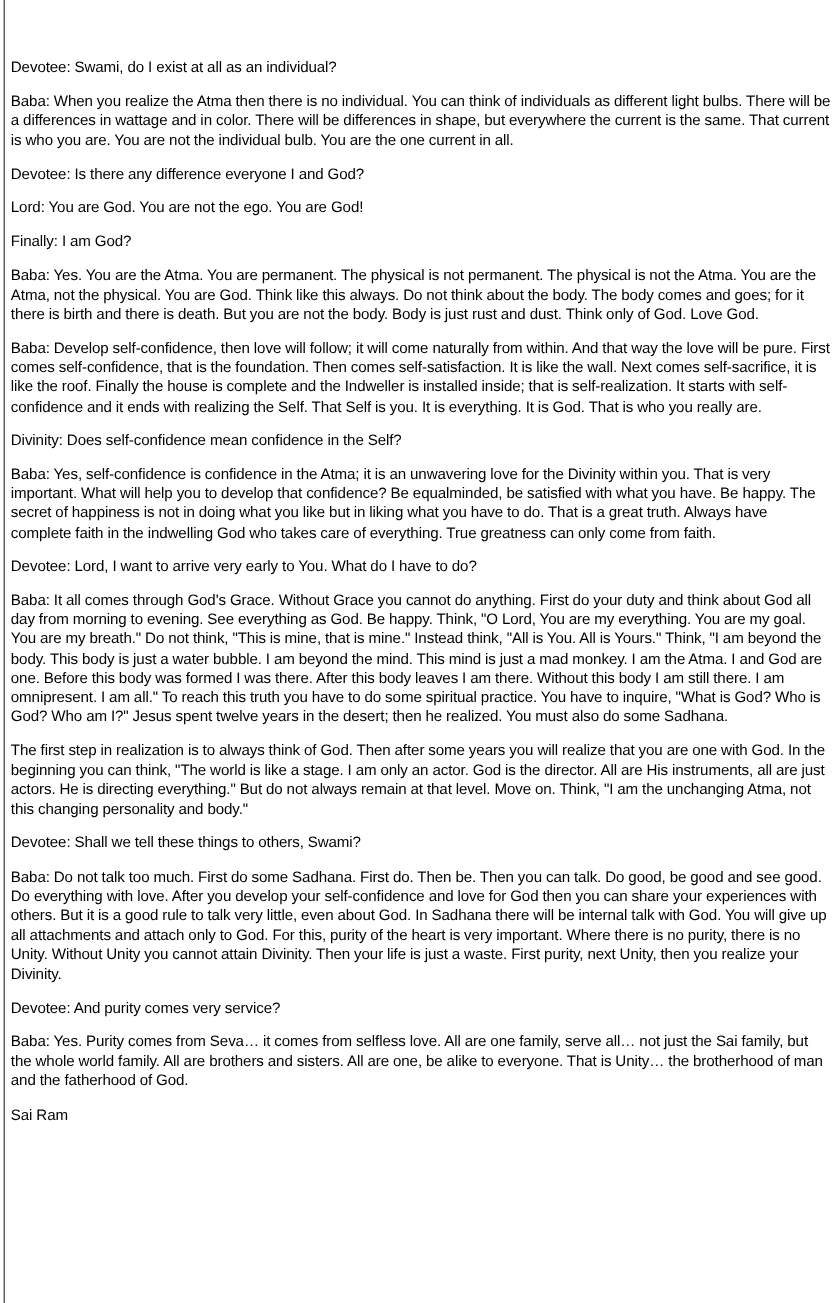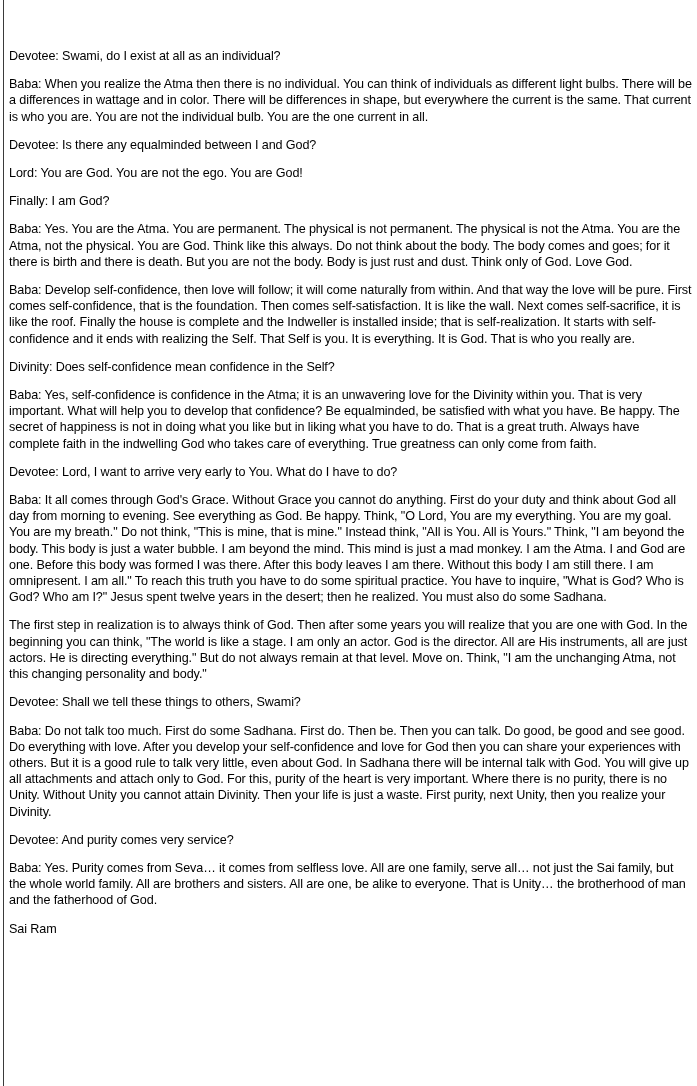--- a/index.html
+++ b/index.html
@@ -53,21 +53,21 @@
 <body>
 
 <div id="document-page">
 
   <div id="left-rule"></div>
 
   <div id="transcript">
 
     <p class="para">Devotee: Swami, do I exist at all as an individual?</p>
     <p class="para">Baba: When you realize the Atma then there is no individual. You can think of individuals as different light bulbs. There will be a differences in wattage and in color. There will be differences in shape, but everywhere the current is the same. That current is who you are. You are not the individual bulb. You are the one current in all.</p>
-    <p class="para">Devotee: Is there any equalminded between I and God?</p>
+    <p class="para">Devotee: Is there any difference everyone I and God?</p>
     <p class="para">Lord: You are God. You are not the ego. You are God!</p>
     <p class="para">Finally: I am God?</p>
     <p class="para">Baba: Yes. You are the Atma. You are permanent. The physical is not permanent. The physical is not the Atma. You are the Atma, not the physical. You are God. Think like this always. Do not think about the body. The body comes and goes; for it there is birth and there is death. But you are not the body. Body is just rust and dust. Think only of God. Love God.</p>
     <p class="para">Baba: Develop self-confidence, then love will follow; it will come naturally from within. And that way the love will be pure. First comes self-confidence, that is the foundation. Then comes self-satisfaction. It is like the wall. Next comes self-sacrifice, it is like the roof. Finally the house is complete and the Indweller is installed inside; that is self-realization. It starts with self-confidence and it ends with realizing the Self. That Self is you. It is everything. It is God. That is who you really are.</p>
     <p class="para">Divinity: Does self-confidence mean confidence in the Self?</p>
     <p class="para">Baba: Yes, self-confidence is confidence in the Atma; it is an unwavering love for the Divinity within you. That is very important. What will help you to develop that confidence? Be equalminded, be satisfied with what you have. Be happy. The secret of happiness is not in doing what you like but in liking what you have to do. That is a great truth. Always have complete faith in the indwelling God who takes care of everything. True greatness can only come from faith.</p>
     <p class="para">Devotee: Lord, I want to arrive very early to You. What do I have to do?</p>
     <p class="para">Baba: It all comes through God's Grace. Without Grace you cannot do anything. First do your duty and think about God all day from morning to evening. See everything as God. Be happy. Think, "O Lord, You are my everything. You are my goal. You are my breath." Do not think, "This is mine, that is mine." Instead think, "All is You. All is Yours." Think, "I am beyond the body. This body is just a water bubble. I am beyond the mind. This mind is just a mad monkey. I am the Atma. I and God are one. Before this body was formed I was there. After this body leaves I am there. Without this body I am still there. I am omnipresent. I am all." To reach this truth you have to do some spiritual practice. You have to inquire, "What is God? Who is God? Who am I?" Jesus spent twelve years in the desert; then he realized. You must also do some Sadhana.</p>
     <p class="para">The first step in realization is to always think of God. Then after some years you will realize that you are one with God. In the beginning you can think, "The world is like a stage. I am only an actor. God is the director. All are His instruments, all are just actors. He is directing everything." But do not always remain at that level. Move on. Think, "I am the unchanging Atma, not this changing personality and body."</p>
     <p class="para">Devotee: Shall we tell these things to others, Swami?</p>

